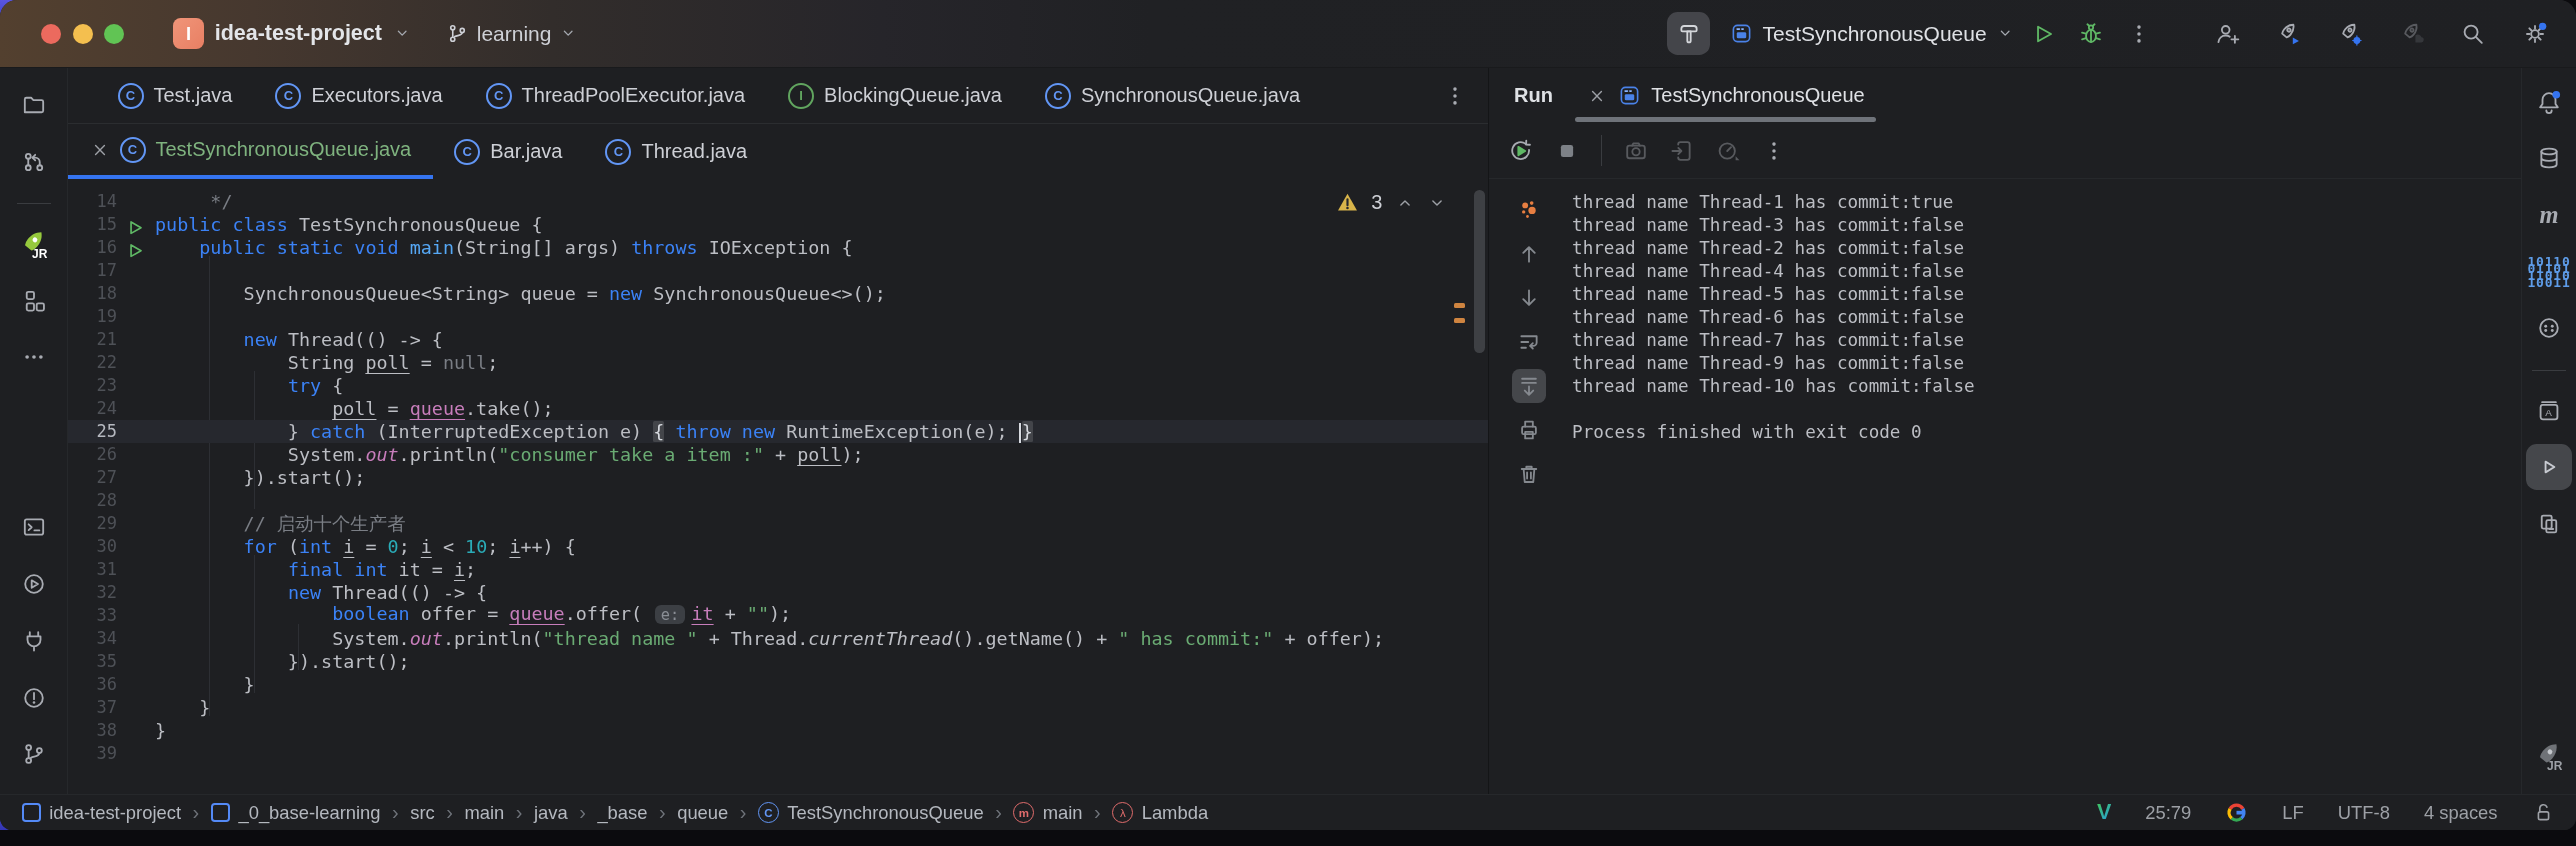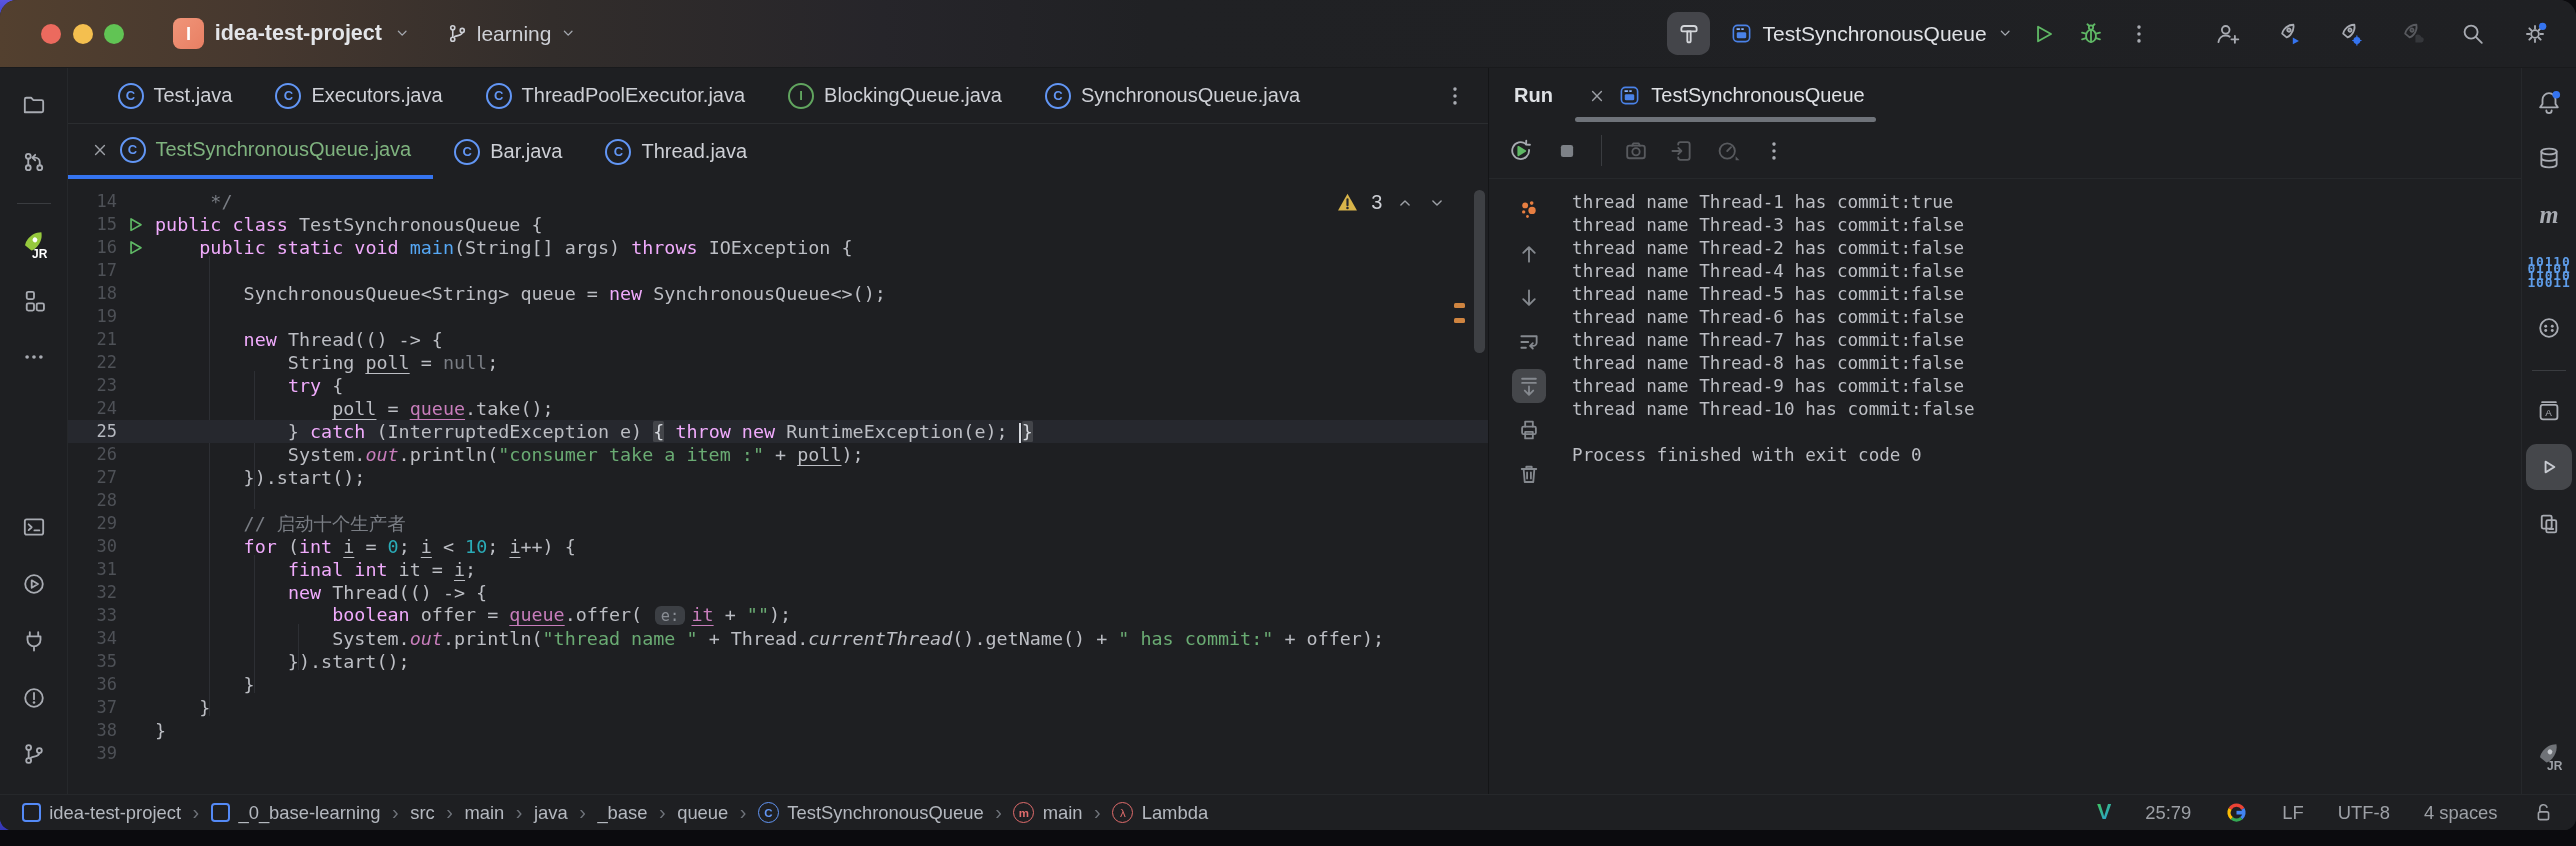--- a/index.html
+++ b/index.html
@@ -51,27 +51,27 @@
   .row-kebab{position:absolute;right:20px;top:0;height:100%;display:flex;align-items:center;color:#a8abb2;}
   .ficon{display:inline-flex;align-items:center;justify-content:center;width:22px;height:22px;border-radius:50%;
     border:2.3px solid;font-size:13px;font-weight:700;flex:none;}
   .ficon.c{color:#6296f5;border-color:#6296f5;}
   .ficon.i{color:#61a55f;border-color:#61a55f;}
   .ficon.m{color:#e06c6c;border-color:#e06c6c;}
   .ficon.l{color:#e06c6c;border-color:#e06c6c;font-weight:400;}
   .modic{display:inline-block;width:15.3px;height:15.3px;border:2.3px solid #548af7;border-radius:3.8px;flex:none;}
   .editor{flex:1;position:relative;overflow:hidden;background:#1e1f22;}
   .code-area{position:absolute;inset:0;padding-top:10.7px;}
-  .code-line{display:flex;height:23px;align-items:center;}
+  .code-line{display:flex;height:23px;align-items:flex-end;}
   .code-line.cur{background:#26282e;}
   .ln{width:49px;text-align:right;color:#4e5157;font:17px/23px "DejaVu Sans Mono",monospace;flex:none;}
   .cur .ln{color:#b6b9c0;}
   .gi{width:38px;display:flex;align-items:center;justify-content:center;flex:none;}
   .code-line pre{margin:0;font:18.4px/23px "DejaVu Sans Mono",monospace;white-space:pre;color:#bcbec4;}
-  .s-def{color:#bcbec4;} .s-kw{color:#f0abfc;} .s-fn{color:#56a8f5;} .s-str{color:#6aab73;}
+  .s-def{color:#bcbec4;} .s-kw{color:#3b82f6;} .s-fn{color:#56a8f5;} .s-str{color:#6aab73;}
   .s-num{color:#2aacb8;} .s-cmt{color:#7a7e85;} .s-muted{color:#7a7e85;}
   .s-field{color:#c77dbb;font-style:italic;} .s-ital{font-style:italic;color:#bcbec4;}
   .s-lu{color:#bcbec4;text-decoration:underline;text-underline-offset:3.8px;}
   .s-cap{color:#c77dbb;text-decoration:underline;text-underline-offset:3.8px;}
   .s-brace{background:#43454a;color:#d7dae0;border-radius:1.5px;}
   .s-inlay{background:#3c3f44;color:#8a8e95;border-radius:6.1px;padding:0.8px 6.1px;font-size:15.3px;margin:0 6.1px 0 1.5px;}
   .s-caret{display:inline-block;width:2.3px;height:20px;background:#d7dae0;vertical-align:middle;margin-right:0.8px;}
   .indent-guide{position:absolute;width:0.8px;background:#2d2f34;}
   .inspect-widget{position:absolute;right:41px;top:12.3px;display:flex;align-items:center;gap:12.3px;color:#ced0d6;font-size:20px;}
   .inspect-widget .chevbtn{color:#9da0a6;display:inline-flex;}
@@ -644,21 +644,20 @@
             </div>
           </div>
         <div class="console-text" id="console-text">
             <div class="console-line"><span>thread name Thread-1 has commit:true</span></div>
             <div class="console-line"><span>thread name Thread-3 has commit:false</span></div>
             <div class="console-line"><span>thread name Thread-2 has commit:false</span></div>
             <div class="console-line"><span>thread name Thread-4 has commit:false</span></div>
             <div class="console-line"><span>thread name Thread-5 has commit:false</span></div>
             <div class="console-line"><span>thread name Thread-6 has commit:false</span></div>
             <div class="console-line"><span>thread name Thread-7 has commit:false</span></div>
-            <div class="console-line"><span>thread name Thread-8 has commit:false</span></div>
             <div class="console-line"><span>thread name Thread-9 has commit:false</span></div>
             <div class="console-line"><span>thread name Thread-10 has commit:false</span></div>
             <div class="console-line"><span></span></div>
             <div class="console-line"><span>Process finished with exit code 0</span></div>
           </div>
       </div>
     </div>
 
     <div class="stripe stripe-right">
       <div id="rs-top" style="display:flex;flex-direction:column;align-items:center;">

